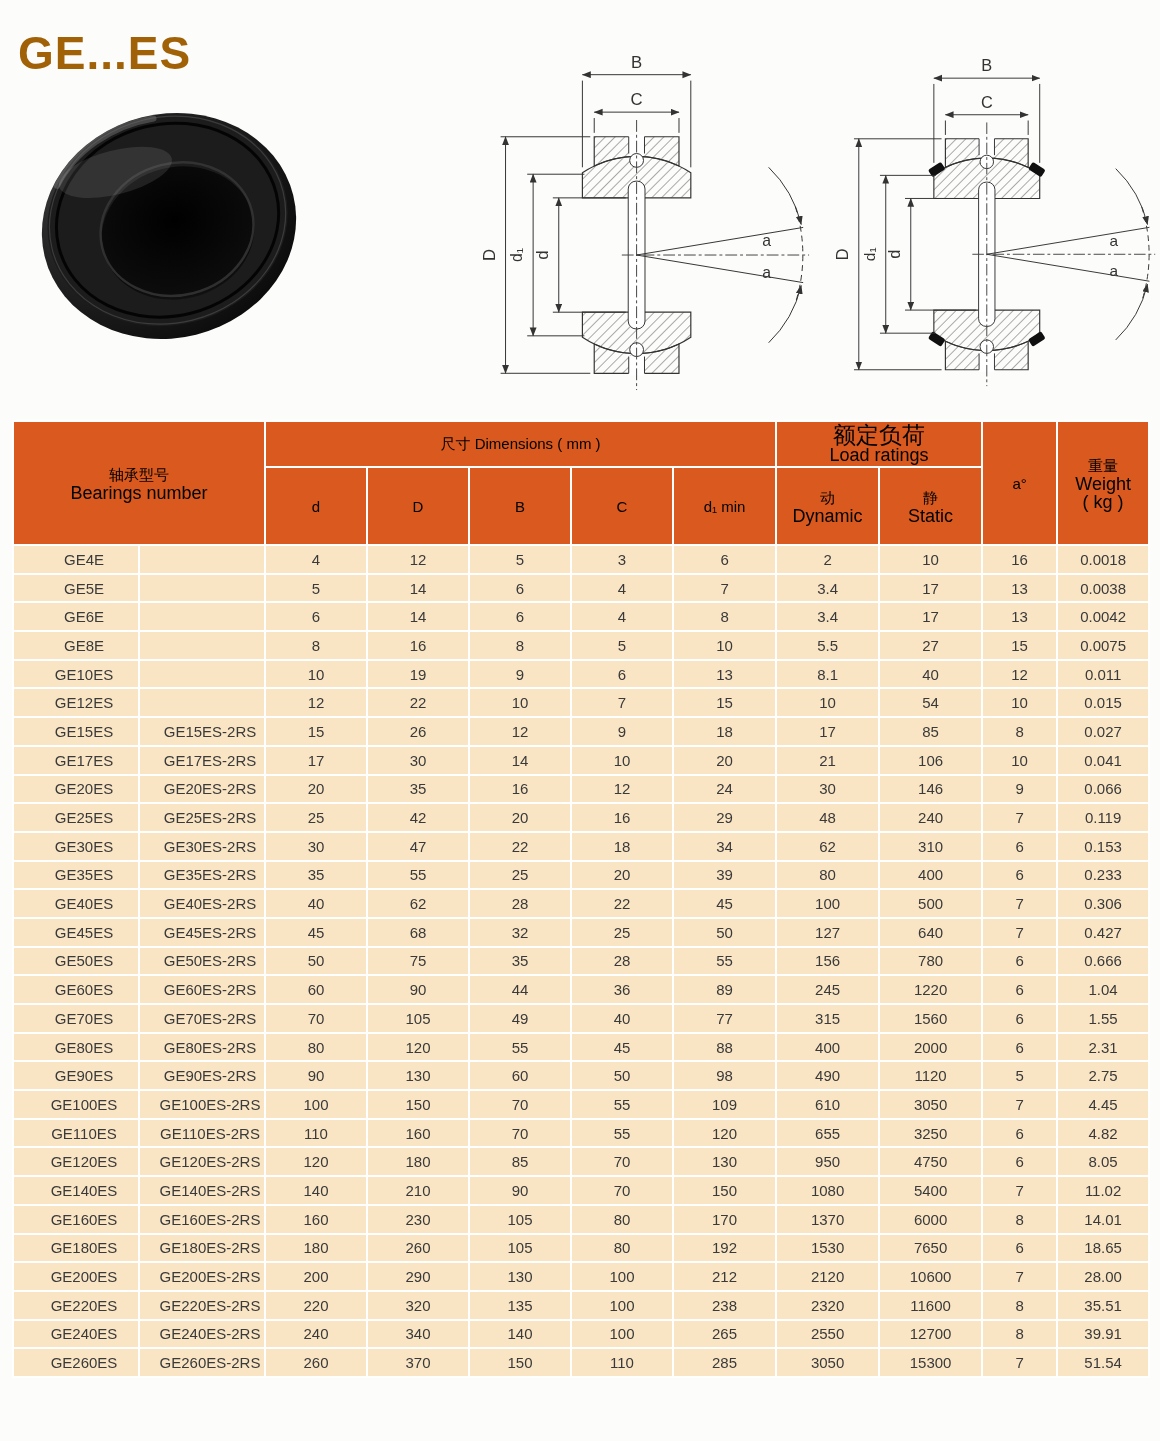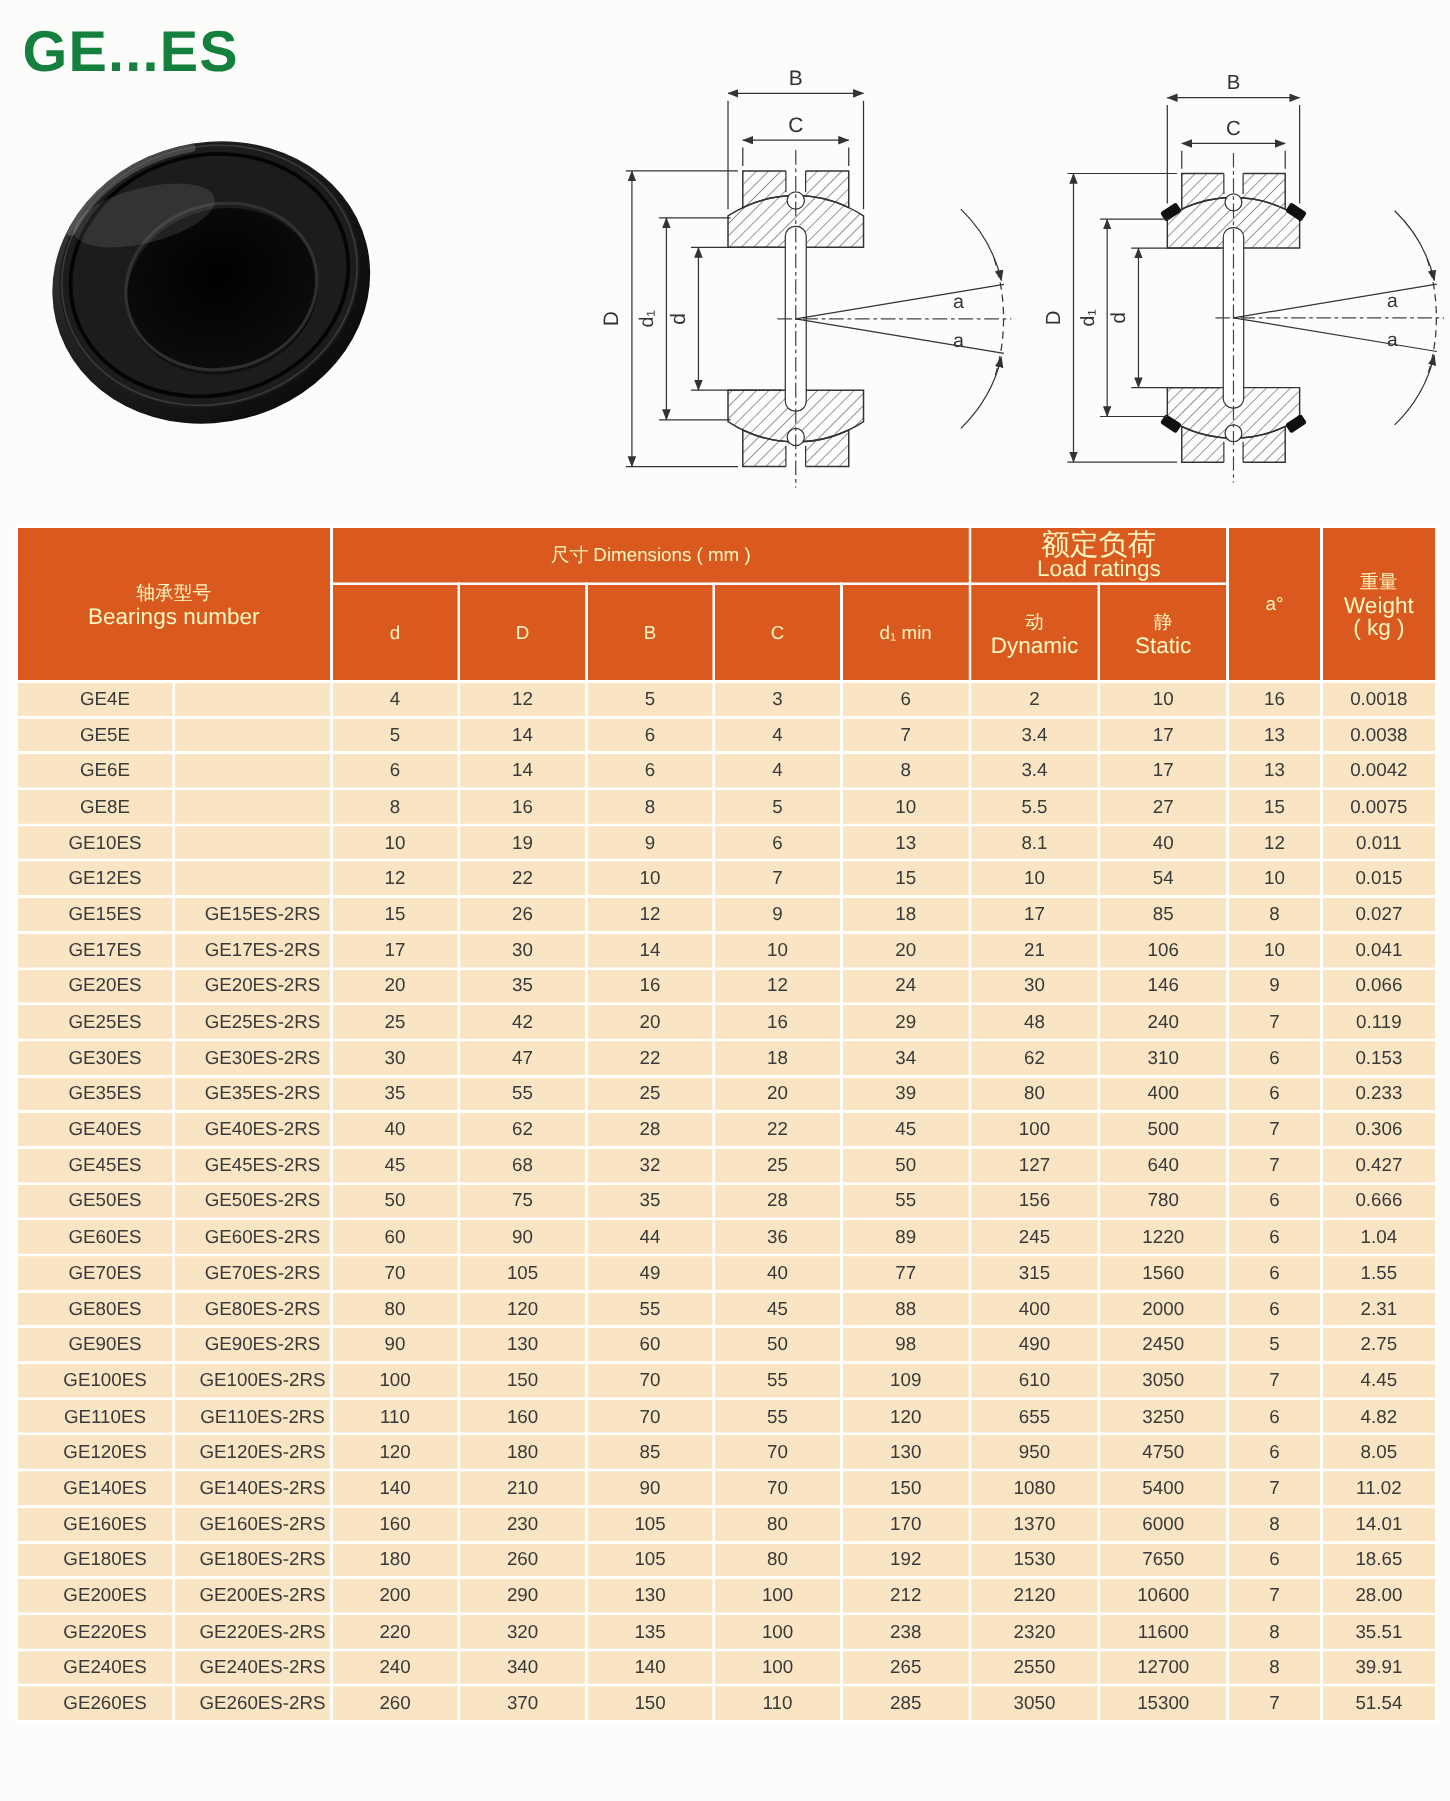--- a/index.html
+++ b/index.html
@@ -3,37 +3,37 @@
 <meta charset="utf-8">
 <style>
   html,body{margin:0;padding:0}
   body{
     width:1160px;height:1441px;position:relative;
     background:#fcfcfa;
     font-family:"Liberation Sans","DejaVu Sans",sans-serif;
     color:#3a3a3a;
   }
   .title{
-    position:absolute;left:18px;top:14px;
-    font-size:46px;font-weight:bold;color:#15803d;letter-spacing:1px;
+    position:absolute;left:18px;top:26px;
+    font-size:46px;font-weight:bold;color:#a16207;letter-spacing:1px;
   }
   .photo{position:absolute;left:30px;top:98px}
   .diag1{position:absolute;left:474px;top:42px}
   .diag2{position:absolute;left:828px;top:42px}
   svg text{fill:#333;font-family:"Liberation Sans","DejaVu Sans",sans-serif}
   .dim{stroke:#333;stroke-width:1;fill:none}
   .cl{stroke:#444;stroke-width:1;fill:none;stroke-dasharray:12 3 3 3}
   .dash{stroke:#333;stroke-width:1;fill:none;stroke-dasharray:6 4}
   .ring{stroke:#333;stroke-width:1.2}
   table{
     position:absolute;left:12px;top:420px;width:1136px;
     border-collapse:collapse;table-layout:fixed;
   }
   th,td{border:2px solid #fff;overflow:hidden;white-space:nowrap}
-  th{background:#d9591f;color:#fef9c3;font-weight:normal;font-size:15px;padding:0;text-align:center;vertical-align:middle}
+  th{background:#d9591f;color:#000000;font-weight:normal;font-size:15px;padding:0;text-align:center;vertical-align:middle}
   thead tr:first-child{height:46px}
   thead tr:last-child{height:78px}
   th .zh{font-size:15px;line-height:19px}
   th .big{font-size:23px;line-height:22px}
   th .en{font-size:18px;line-height:18px}
   td{background:#f9e5c4;color:#3a3a3a;font-size:15px;height:26.7px;padding:0;text-align:center;vertical-align:middle}
   td.model{text-align:center;padding-left:16px}
 </style>
 </head>
 <body>
@@ -478,21 +478,21 @@
       </tr>
       <tr>
         <td class="model">GE90ES</td>
         <td class="model">GE90ES-2RS</td>
         <td class="num">90</td>
         <td class="num">130</td>
         <td class="num">60</td>
         <td class="num">50</td>
         <td class="num">98</td>
         <td class="num">490</td>
-        <td class="num">2450</td>
+        <td class="num">1120</td>
         <td class="num">5</td>
         <td class="num">2.75</td>
       </tr>
       <tr>
         <td class="model">GE100ES</td>
         <td class="model">GE100ES-2RS</td>
         <td class="num">100</td>
         <td class="num">150</td>
         <td class="num">70</td>
         <td class="num">55</td>

